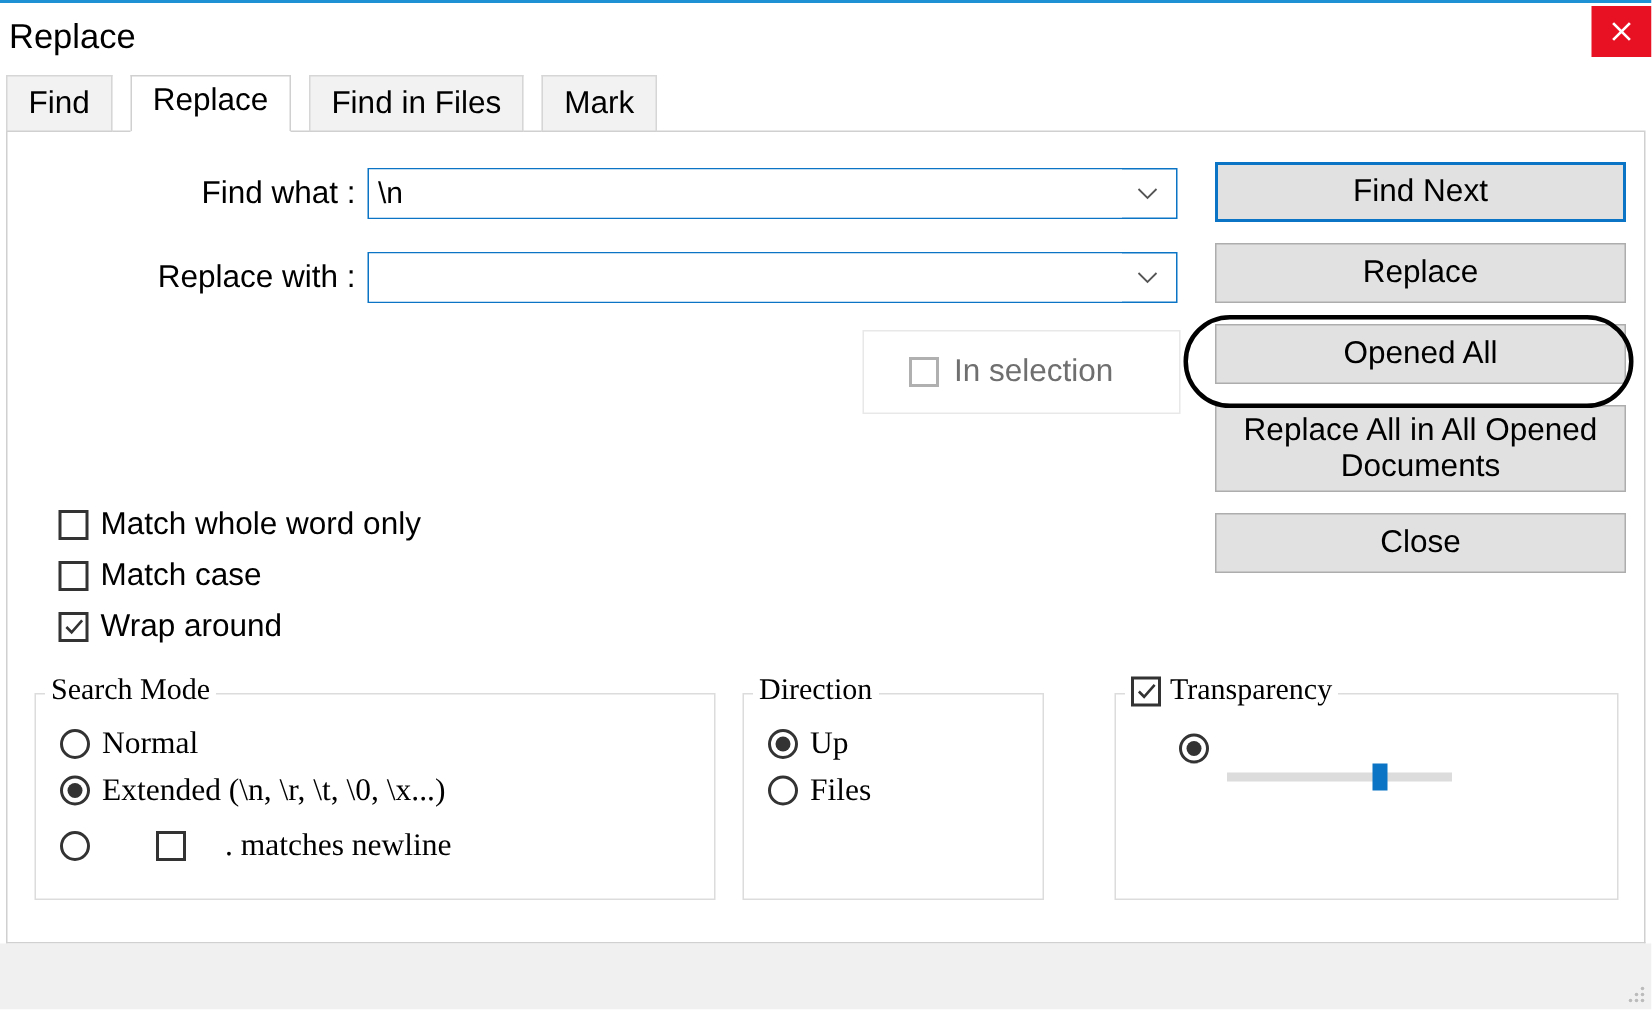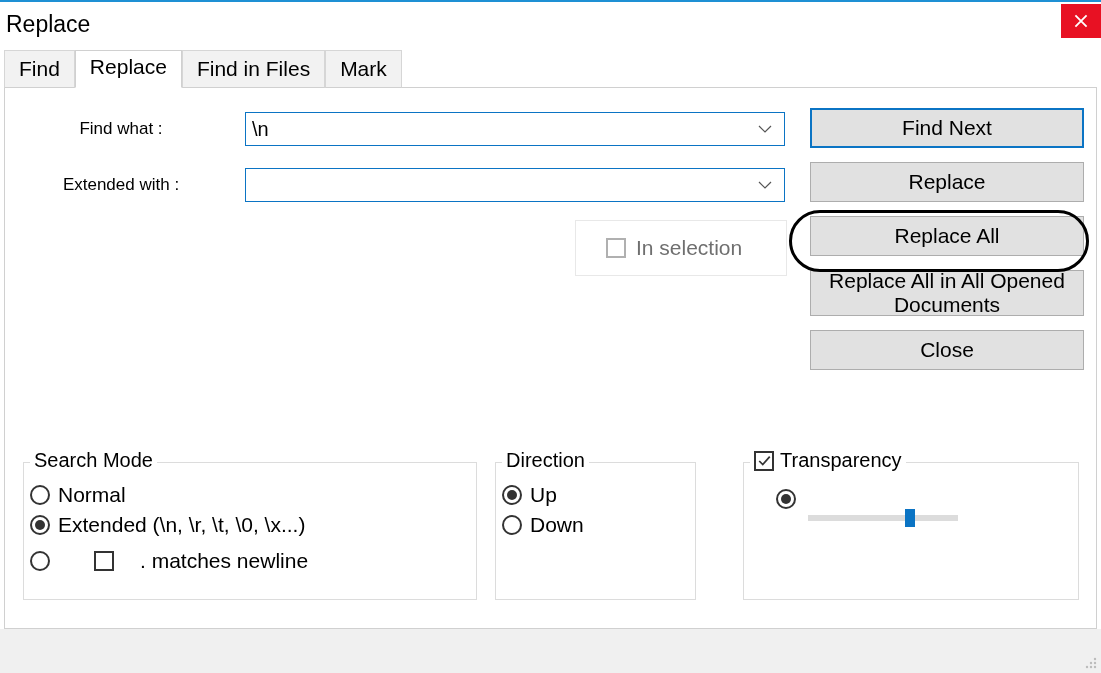--- a/index.html
+++ b/index.html
@@ -62,21 +62,21 @@
     display: flex;
     align-items: flex-end;
     border-bottom: 1px solid #d0d0d0;
   }
   .tab {
     padding: 6px 14px 6px 14px;
     font-size: 21px;
     background: #f0f0f0;
     border: 1px solid #d6d6d6;
     border-bottom: 1px solid #d0d0d0;
-    margin-right: 0;
+    margin-right: 12px;
     position: relative;
     top: 1px;
     cursor: pointer;
   }
   .tab.active {
     background: #ffffff;
     border: 1px solid #d0d0d0;
     border-bottom: 1px solid #ffffff;
     top: 1px;
     padding-top: 4px;
@@ -98,23 +98,23 @@
 
   
   .form-row {
     position: absolute;
     left: 0;
     display: flex;
     align-items: center;
   }
   .form-label {
     width: 240px;
-    text-align: center;
+    text-align: right;
     padding-right: 8px;
-    font-size: 17px;
+    font-size: 21px;
   }
   .combo {
     position: relative;
     width: 540px;
     height: 34px;
     border: 1px solid #0b74c4;
     background: #fff;
     display: flex;
     align-items: center;
   }
@@ -156,21 +156,21 @@
     display: flex;
     align-items: center;
     justify-content: center;
     text-align: center;
     cursor: pointer;
     padding: 0 4px;
   }
   .winbtn.primary {
     border: 2px solid #0b74c4;
   }
-  .winbtn.tall { height: 46px; }
+  .winbtn.tall { height: 58px; }
   .highlight-oval {
     position: absolute;
     border: 3px solid #000;
     border-radius: 36px;
     pointer-events: none;
   }
 
   
   .inselection-box {
     position: absolute;
@@ -212,21 +212,22 @@
     top: 250px;
     display: flex;
     flex-direction: column;
     gap: 10px;
   }
 
   
   .group {
     position: absolute;
     border: 1px solid #dcdcdc;
-    padding: 14px 14px 10px 6px;
+    padding: 14px 14px 10px 16px;
+    font-family: Liberation Serif, serif;
   }
   .group .legend {
     position: absolute;
     top: -14px;
     left: 6px;
     background: #fff;
     padding: 0 4px;
     font-size: 20px;
   }
   .radio-row {
@@ -304,48 +305,66 @@
       <input type="text" value="\n" style="">
       <div class="chev">
         <svg viewBox="0 0 14 10">
             <path d="M1 2 L7 8 L13 2" fill="none" stroke="#555" stroke-width="1.2"></path>
           </svg>
       </div>
     </div>
   </div>
 
   <div class="form-row" style="top:80px;">
-    <div class="form-label">Extended with :</div>
+    <div class="form-label">Replace with :</div>
     <div class="combo">
       <input type="text" value="" style="">
       <div class="chev">
         <svg viewBox="0 0 14 10">
             <path d="M1 2 L7 8 L13 2" fill="none" stroke="#555" stroke-width="1.2"></path>
           </svg>
       </div>
     </div>
   </div>
 
   <div class="inselection-box">
     <span class="chk disabled">
       <span class="box"></span>
     </span>
     <span>In selection</span>
   </div>
 
   <div class="btn-col">
     <div class="winbtn primary">Find Next</div>
     <div class="winbtn">Replace</div>
-    <div class="winbtn">Replace All</div>
+    <div class="winbtn">Opened All</div>
     <div class="winbtn tall">Replace All in All Opened Documents</div>
     <div class="winbtn">Close</div>
   </div>
 
   <div class="highlight-oval" style="left:784px; top:122px; width:300px; height:62px;"></div>
 
+  <div class="chk-stack">
+    <span class="chk">
+      <span class="box"></span>
+      <span>Match whole word only</span>
+    </span>
+    <span class="chk">
+      <span class="box"></span>
+      <span>Match case</span>
+    </span>
+    <span class="chk checked">
+      <span class="box">
+          <svg viewBox="0 0 16 16">
+            <path d="M2 8 L6 12 L14 3" fill="none" stroke="#333" stroke-width="2"></path>
+          </svg>
+        </span>
+      <span>Wrap around</span>
+    </span>
+  </div>
 
   <div class="group" style="left:18px; top:374px; width:454px; height:138px;">
     <div class="legend">Search Mode</div>
     <div class="radio-row">
       <span class="radio"></span>
       <span>Normal</span>
     </div>
     <div class="radio-row">
       <span class="radio selected">
           <span class="dot"></span>
@@ -364,21 +383,21 @@
   <div class="group" style="left:490px; top:374px; width:201px; height:138px;">
     <div class="legend">Direction</div>
     <div class="radio-row">
       <span class="radio selected">
           <span class="dot"></span>
         </span>
       <span>Up</span>
     </div>
     <div class="radio-row">
       <span class="radio"></span>
-      <span>Down</span>
+      <span>Files</span>
     </div>
   </div>
 
   <div class="group" style="left:738px; top:374px; width:336px; height:138px;">
     <div class="legend" style="display:flex;align-items:center;gap:6px;">
       <span class="chk checked" style="gap:6px;">
         <span class="box">
             <svg viewBox="0 0 16 16">
               <path d="M2 8 L6 12 L14 3" fill="none" stroke="#333" stroke-width="2"></path>
             </svg>

